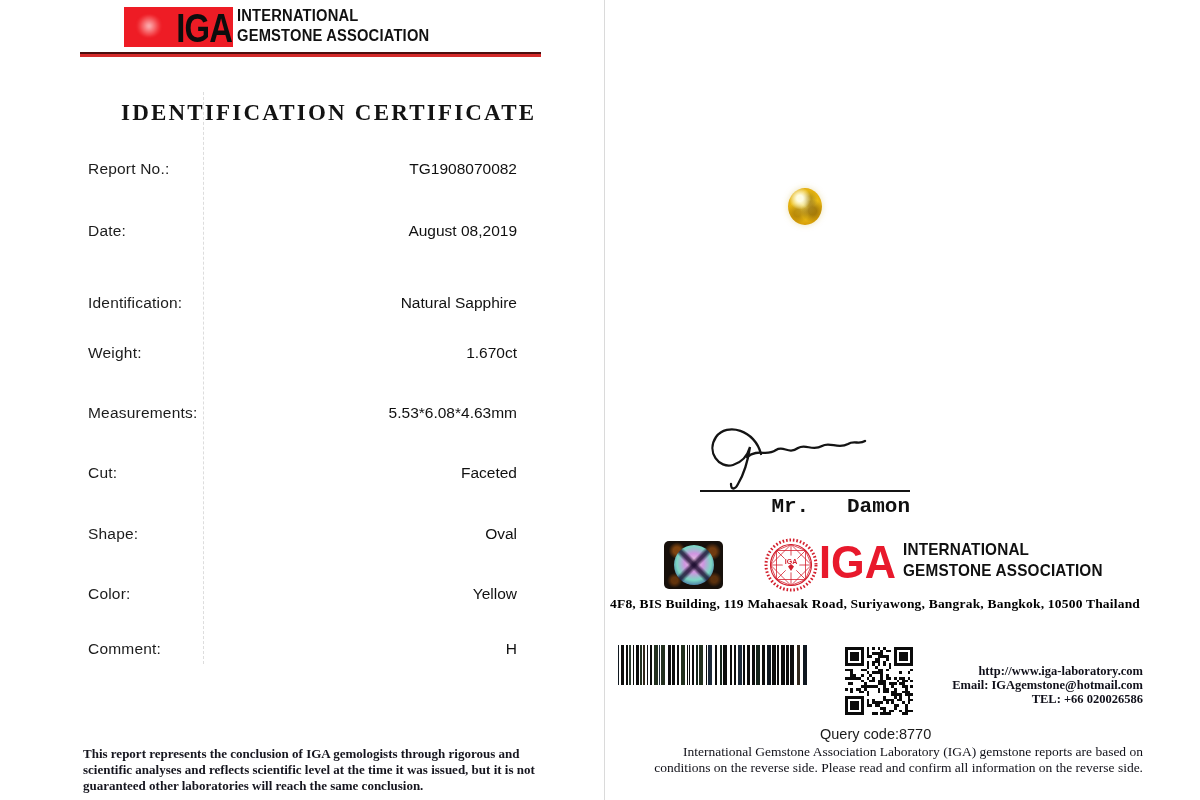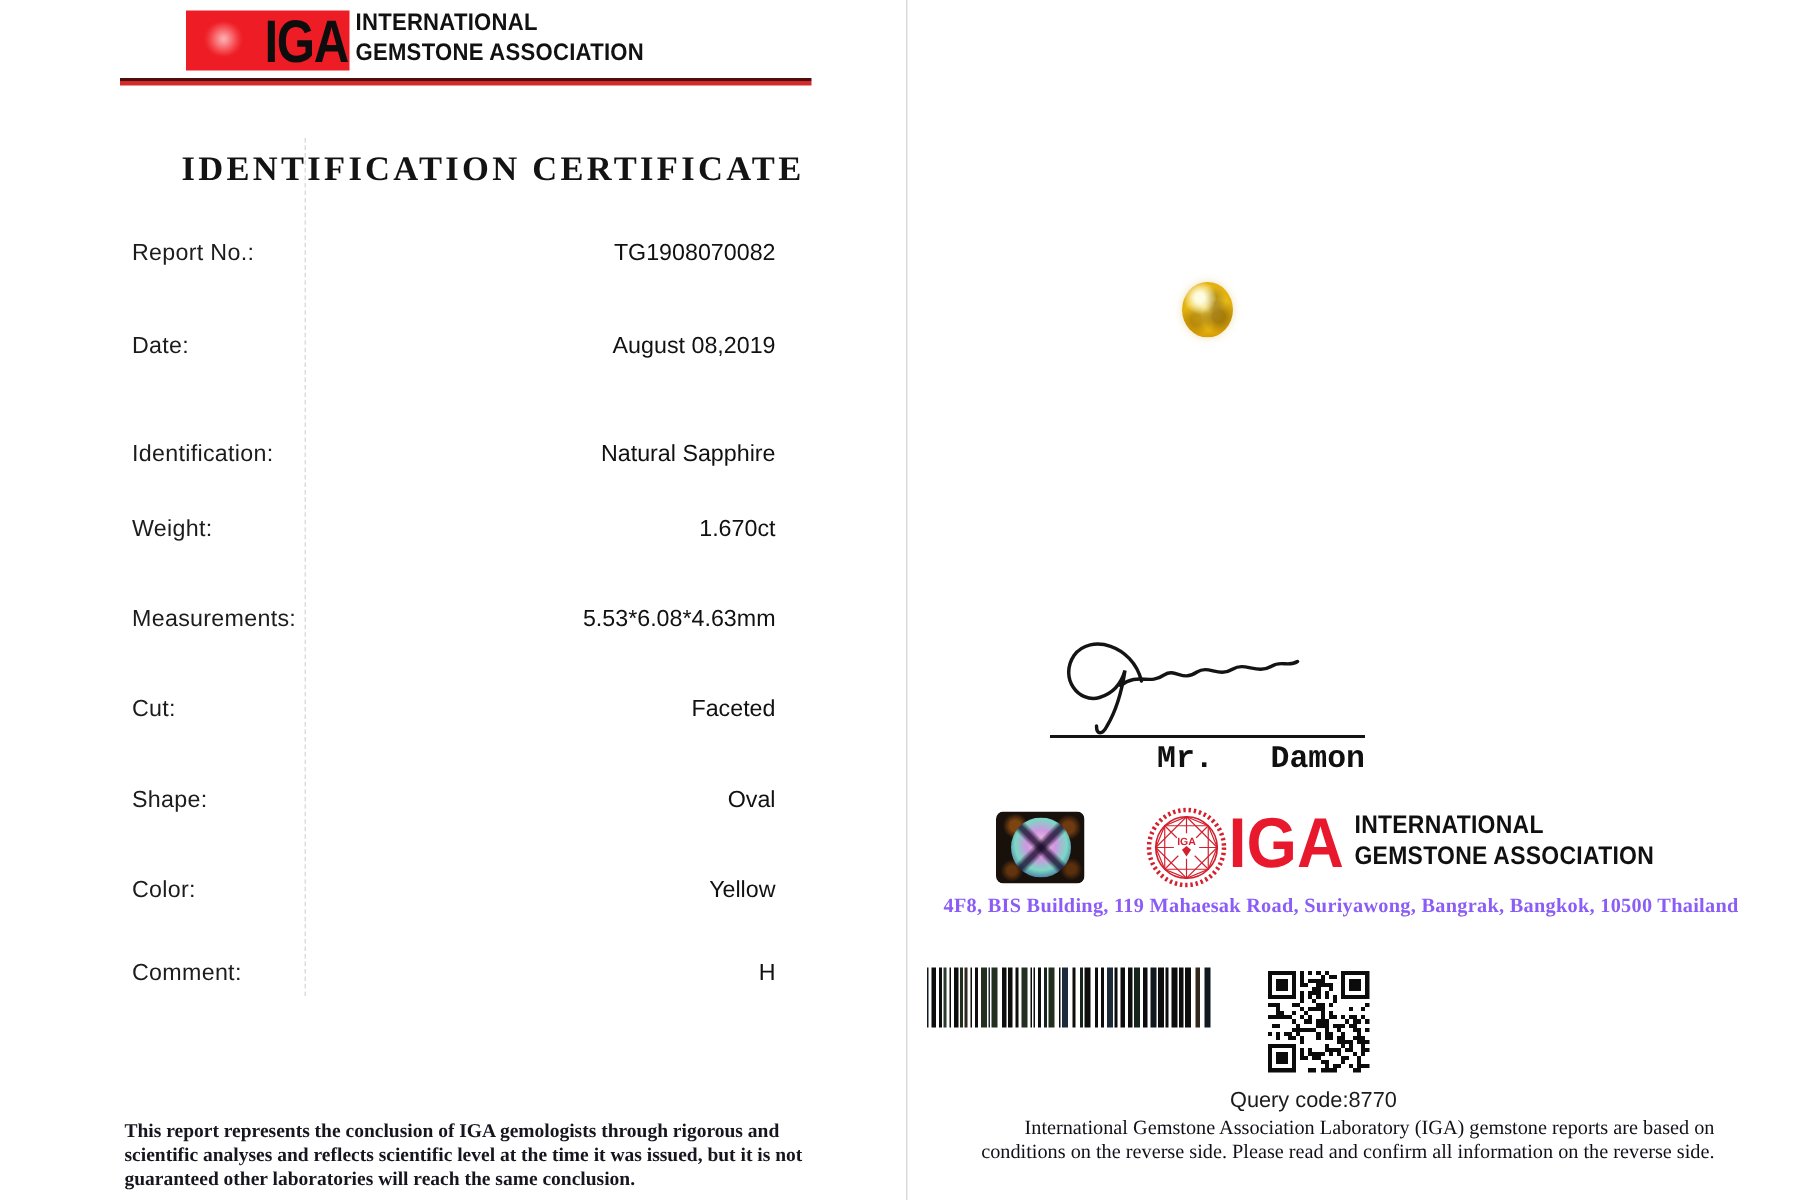--- a/index.html
+++ b/index.html
@@ -59,22 +59,22 @@
         background:
           linear-gradient(45deg, rgba(10,0,25,0) 42%, rgba(20,5,40,.75) 48% 52%, rgba(10,0,25,0) 58%),
           linear-gradient(-45deg, rgba(10,0,25,0) 42%, rgba(20,5,40,.75) 48% 52%, rgba(10,0,25,0) 58%),
           radial-gradient(circle at 50% 45%, #f6cde4, #cf96e0 32%, #7cd8c4 58%, #40649c 80%, #241a3a 100%);}
 
   .emblem-svg{position:absolute;left:763px;top:537px;}
   .iga-red{position:absolute;left:819px;top:536px;font-size:47px;font-weight:800;color:#e8192c;
         letter-spacing:0;transform:scaleX(.92);transform-origin:left top;line-height:52px;}
   .org-block-right{position:absolute;left:903px;top:540px;font-weight:700;color:#101010;
         font-size:17px;line-height:20.5px;transform:scaleX(.9);transform-origin:left top;letter-spacing:.2px;}
-  .address-line{position:absolute;left:610px;top:596px;width:568px;text-align:center;
-        font-family:"Liberation Serif", serif;font-size:13.5px;font-weight:600;color:#8b5cf6;letter-spacing:.2px;}
+  .address-line{position:absolute;left:610px;top:596px;width:568px;text-align:left;
+        font-family:"Liberation Serif", serif;font-size:13.5px;font-weight:600;color:#000000;letter-spacing:.2px;}
 
   .barcode{position:absolute;left:618px;top:645px;width:191px;height:40px;display:flex;align-items:stretch;background:#fff;}
   .barcode span{display:block;height:100%;}
   .qr-code{position:absolute;left:845px;top:647px;}
   .contact-block{position:absolute;left:900px;top:664px;width:243px;text-align:right;
         font-family:"Liberation Serif", serif;font-size:12.5px;font-weight:700;line-height:14px;color:#10101a;}
   .query-code{position:absolute;left:820px;top:726px;width:130px;text-align:left;
         font-size:14.5px;color:#1a1a1a;}
   .reverse-note{position:absolute;left:650px;top:744px;width:493px;text-align:right;
         font-family:"Liberation Serif", serif;font-size:13.5px;font-weight:400;line-height:15.5px;color:#101018;}
@@ -408,17 +408,22 @@
         <rect x="2" y="2" width="3" height="3" fill="#0b0b0b"></rect>
         <rect x="18" y="0" width="7" height="7" fill="#0b0b0b"></rect>
         <rect x="19" y="1" width="5" height="5" fill="#ffffff"></rect>
         <rect x="20" y="2" width="3" height="3" fill="#0b0b0b"></rect>
         <rect x="0" y="18" width="7" height="7" fill="#0b0b0b"></rect>
         <rect x="1" y="19" width="5" height="5" fill="#ffffff"></rect>
         <rect x="2" y="20" width="3" height="3" fill="#0b0b0b"></rect>
       </g>
     </svg>
 
+  <div class="contact-block">
+    <div>http://www.iga-laboratory.com</div>
+    <div>Email: IGAgemstone@hotmail.com</div>
+    <div>TEL: +66 020026586</div>
+  </div>
 
   <div class="query-code">Query code:8770</div>
   <div class="reverse-note">International Gemstone Association Laboratory (IGA) gemstone reports are based on conditions on the reverse side. Please  read and confirm all information on the reverse side.</div>
 
 </div>
 
 </body></html>

